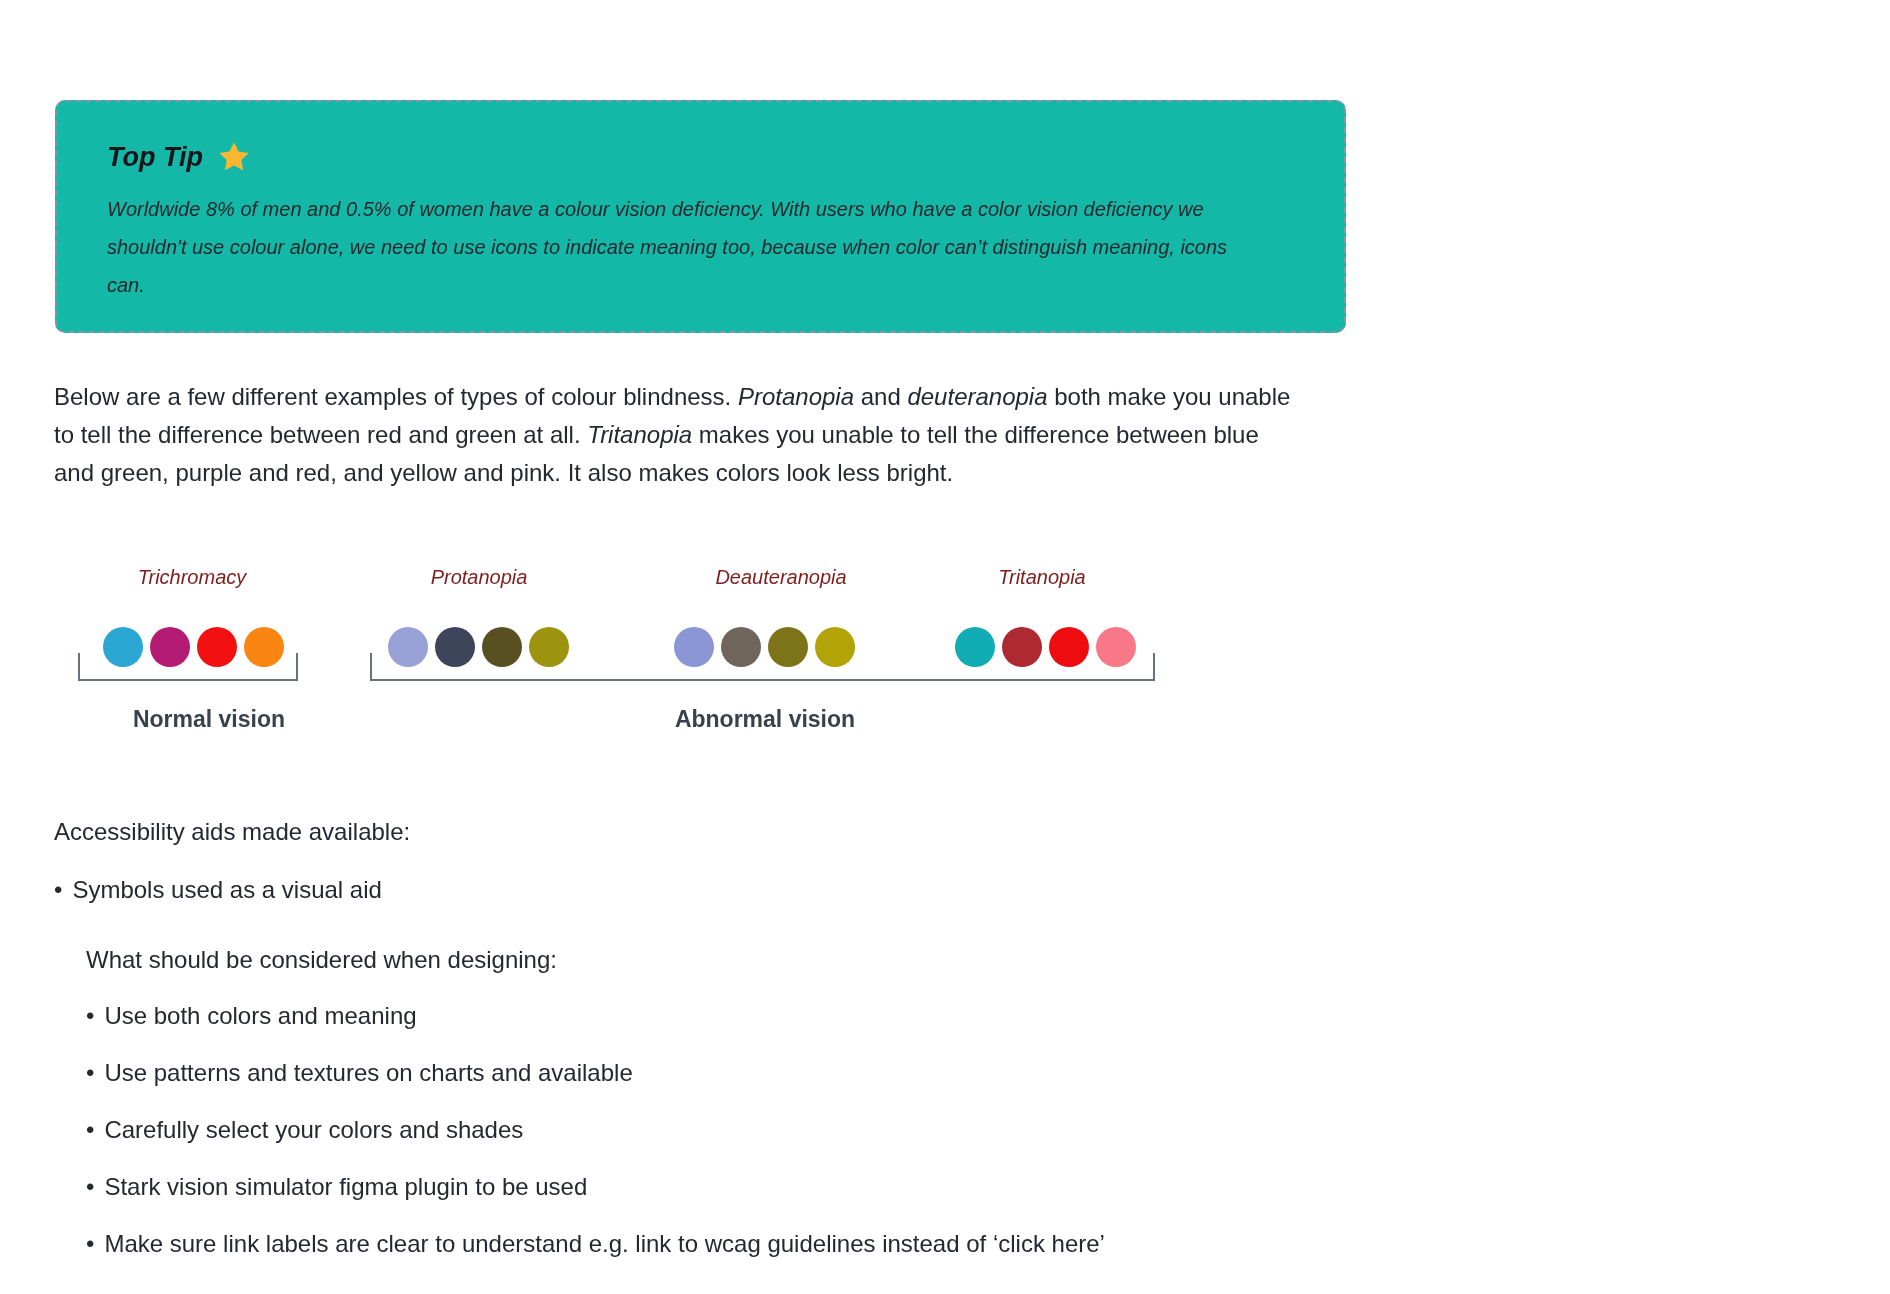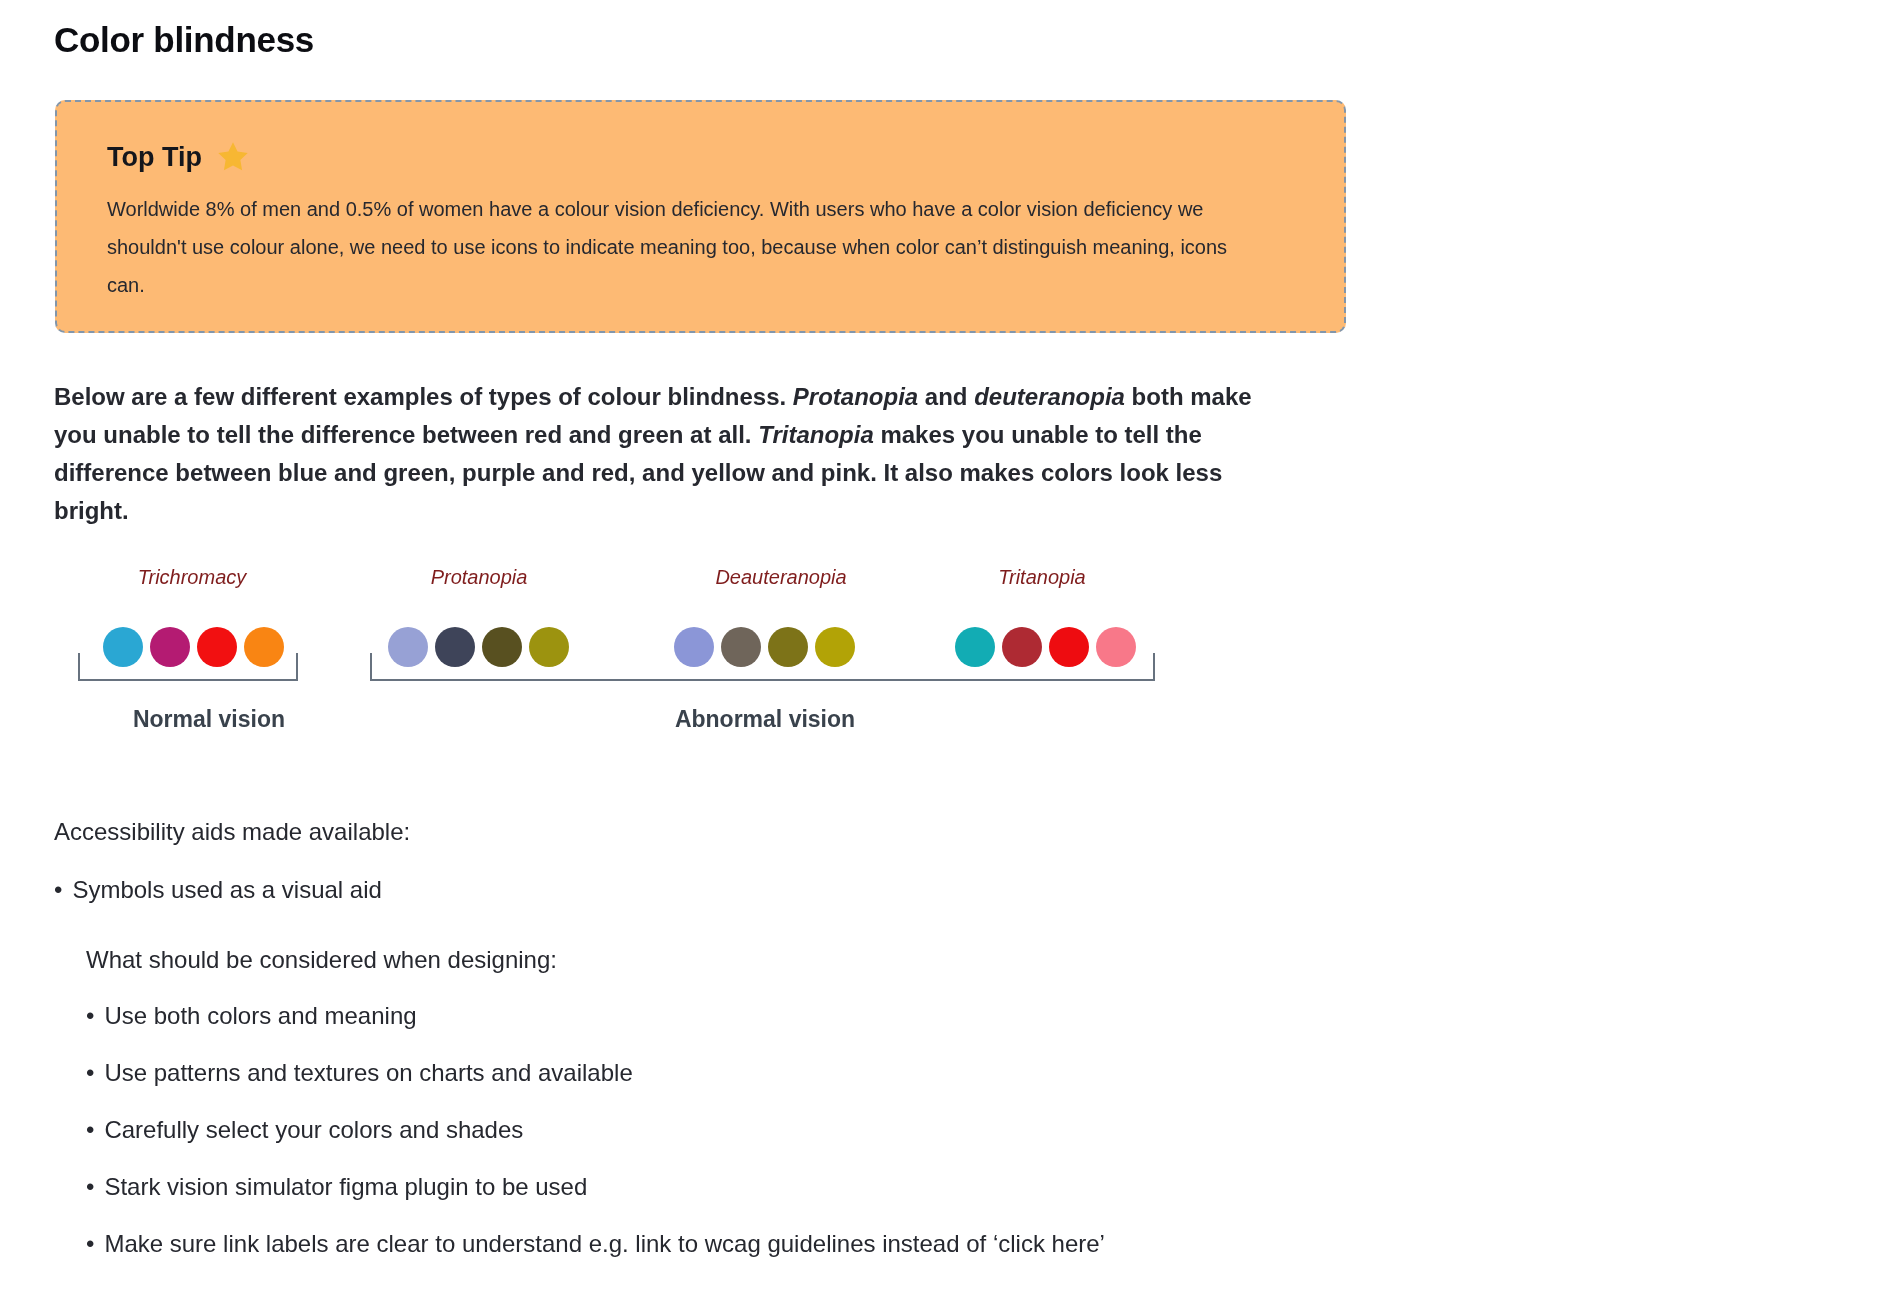--- a/index.html
+++ b/index.html
@@ -12,36 +12,37 @@
     overflow:hidden;
   }
   .page-title{
     position:absolute;left:54px;top:20px;
     font-size:35px;font-weight:bold;color:#0c0d12;
     letter-spacing:-0.3px;margin:0;
   }
   .tipbox{
     position:absolute;left:55px;top:100px;
     width:1291px;height:233px;
-    background:#fdba74;
+    background:#14b8a6;
     border:2px dashed #8296ab;
     border-radius:10px;
     box-sizing:border-box;
     padding:38px 50px;
+    font-style:italic;
   }
   .tip-heading-row{display:flex;align-items:center;gap:14px;}
   .tip-heading{font-size:27px;font-weight:bold;color:#14161c;margin:0;}
   .star-icon{width:34px;height:34px;display:inline-block;}
   .tip-body{
     margin:16px 0 0 0;max-width:1150px;
     font-size:20px;line-height:38px;color:#26282f;
   }
   .intro{
     position:absolute;left:54px;top:378px;width:1240px;
-    font-size:24px;line-height:38px;color:#26282f;margin:0;font-weight:bold;
+    font-size:24px;line-height:38px;color:#26282f;margin:0;
   }
   .intro .it{font-style:italic;}
   .swatch-label{
     position:absolute;top:566px;transform:translateX(-50%);
     font-size:20px;font-style:italic;color:#7f1d1d;white-space:nowrap;
   }
   .swatch-dot{
     position:absolute;top:627px;width:40px;height:40px;border-radius:50%;
   }
   .bracket{
@@ -63,21 +64,20 @@
   .considerations-block{top:946px;width:1500px;height:330px;margin-left:32px;}
   .block-heading{position:absolute;left:0;top:0;margin:0;font-size:24px;font-weight:normal;}
   .bullet-row{position:absolute;left:0;display:flex;gap:10px;white-space:nowrap;}
   .bullet-glyph{font-size:24px;}
 </style>
 </head>
 <body>
 
 <div class="page">
 
-  <h1 class="page-title">Color blindness</h1>
 
   <div class="tipbox">
     <div class="tip-heading-row">
       <h3 class="tip-heading">Top Tip</h3>
       <svg class="star-icon" viewBox="0 0 24 24" aria-hidden="true">
         <polygon points="12 1.6 15.2 8.2 22.4 9.2 17.2 14.2 18.4 21.4 12 18 5.6 21.4 6.8 14.2 1.6 9.2 8.8 8.2" fill="#f7b733"></polygon>
       </svg>
     </div>
     <p class="tip-body">Worldwide 8% of men and 0.5% of women have a colour vision deficiency. With users who have a color vision deficiency we shouldn't use colour alone, we need to use icons to indicate meaning too, because when color can’t distinguish meaning, icons can.</p>
   </div>

